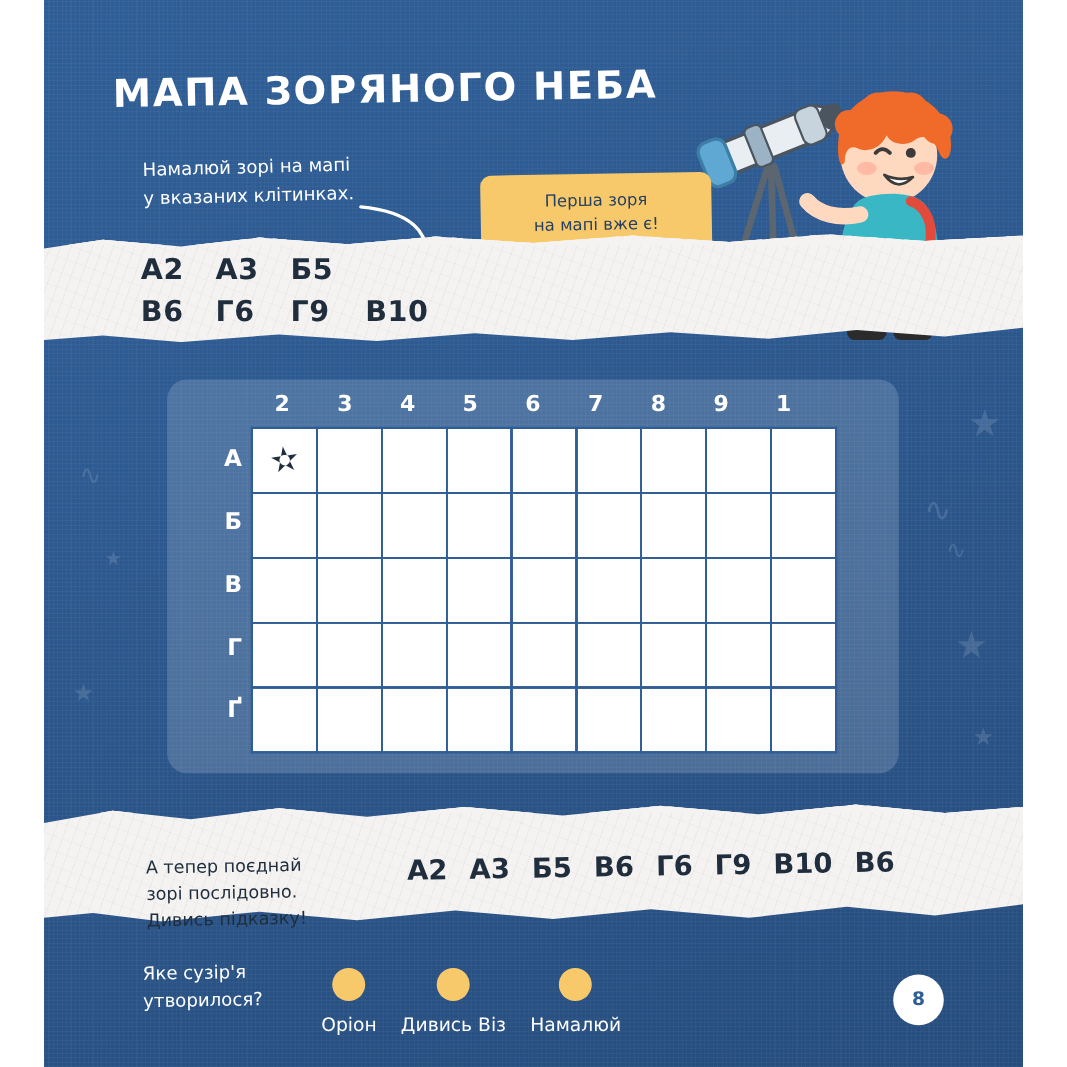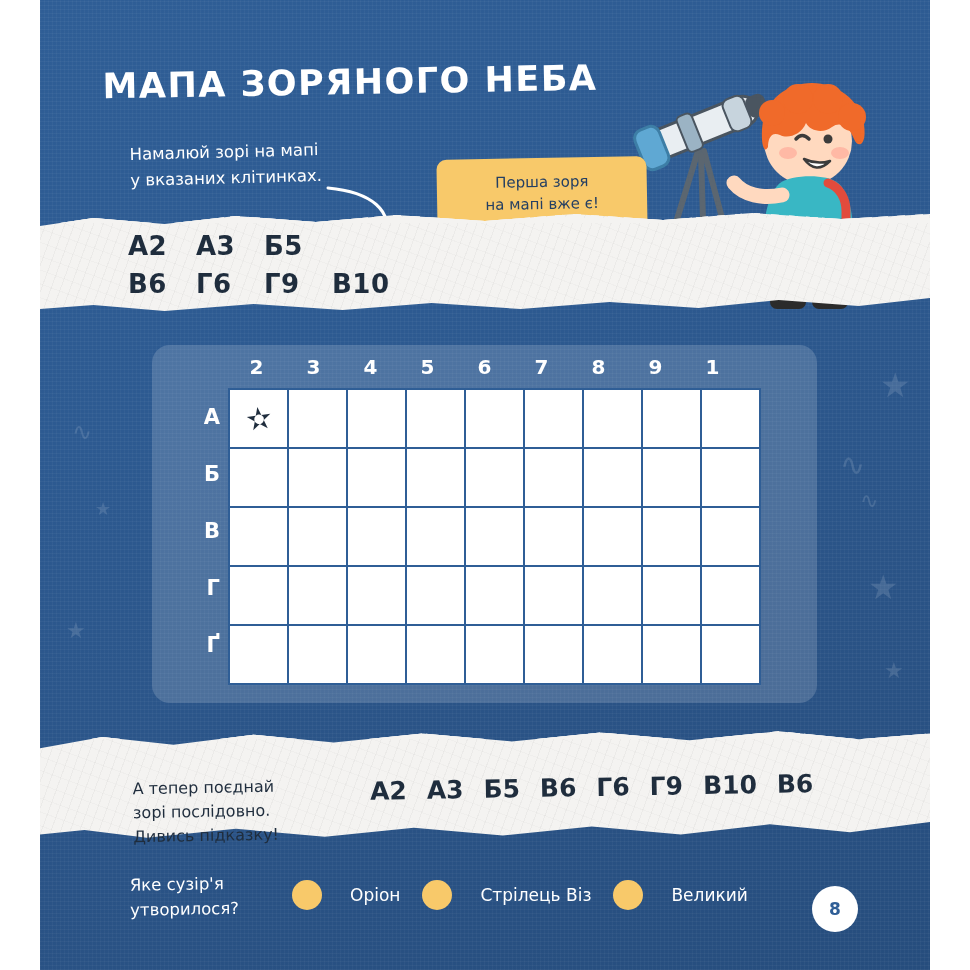--- a/index.html
+++ b/index.html
@@ -291,23 +291,24 @@
     left: 292px;
     top: 880px;
     width: 520px;
     display: flex;
     align-items: center;
     gap: 22px;
   }
   .option {
     display: flex;
     align-items: center;
-    gap: 28px;
+    gap: 12px;
     color: #ffffff;
     font-size: 17px;
+    flex-direction: column;
   }
   .bullet {
     width: 30px;
     height: 30px;
     border-radius: 50%;
     background: #f8c96a;
     flex: none;
   }
   .page-num {
     position: absolute;
@@ -540,22 +541,22 @@
     <div>утворилося?</div>
   </div>
 
   <div class="options">
     <div class="option">
       <span class="bullet"></span>
       <span>Оріон</span>
     </div>
     <div class="option">
       <span class="bullet"></span>
-      <span>Стрілець Віз</span>
+      <span>Дивись Віз</span>
     </div>
     <div class="option">
       <span class="bullet"></span>
-      <span>Великий</span>
+      <span>Намалюй</span>
     </div>
   </div>
 
   <div class="page-num">8</div>
 </div>
 
 </body></html>

